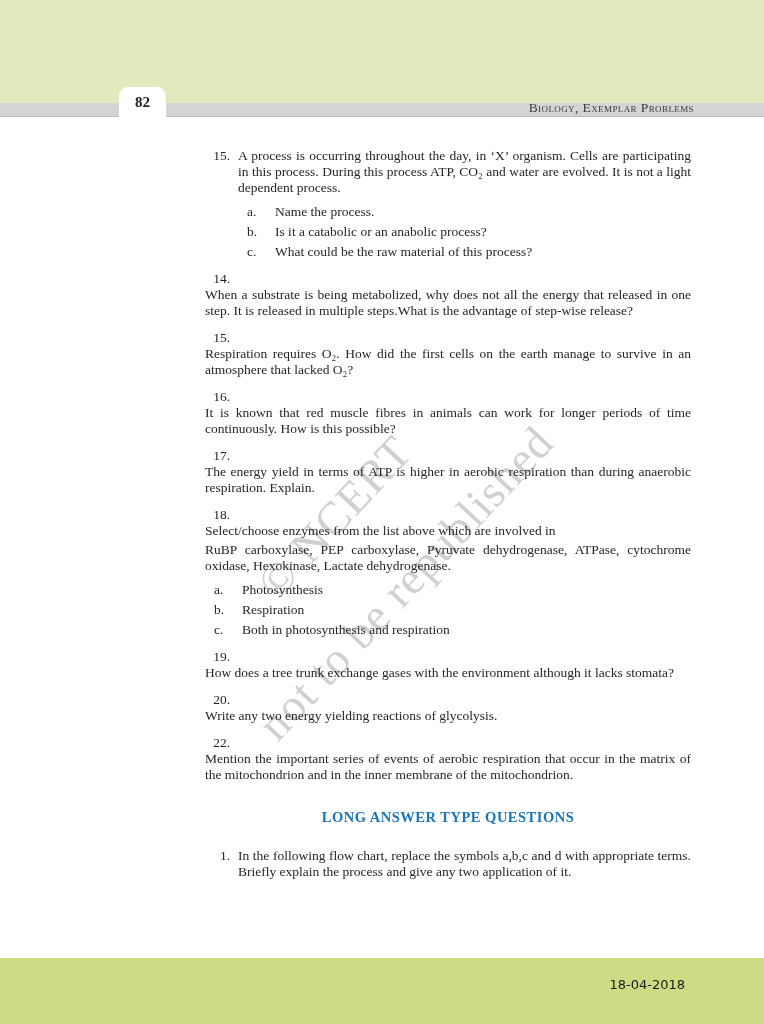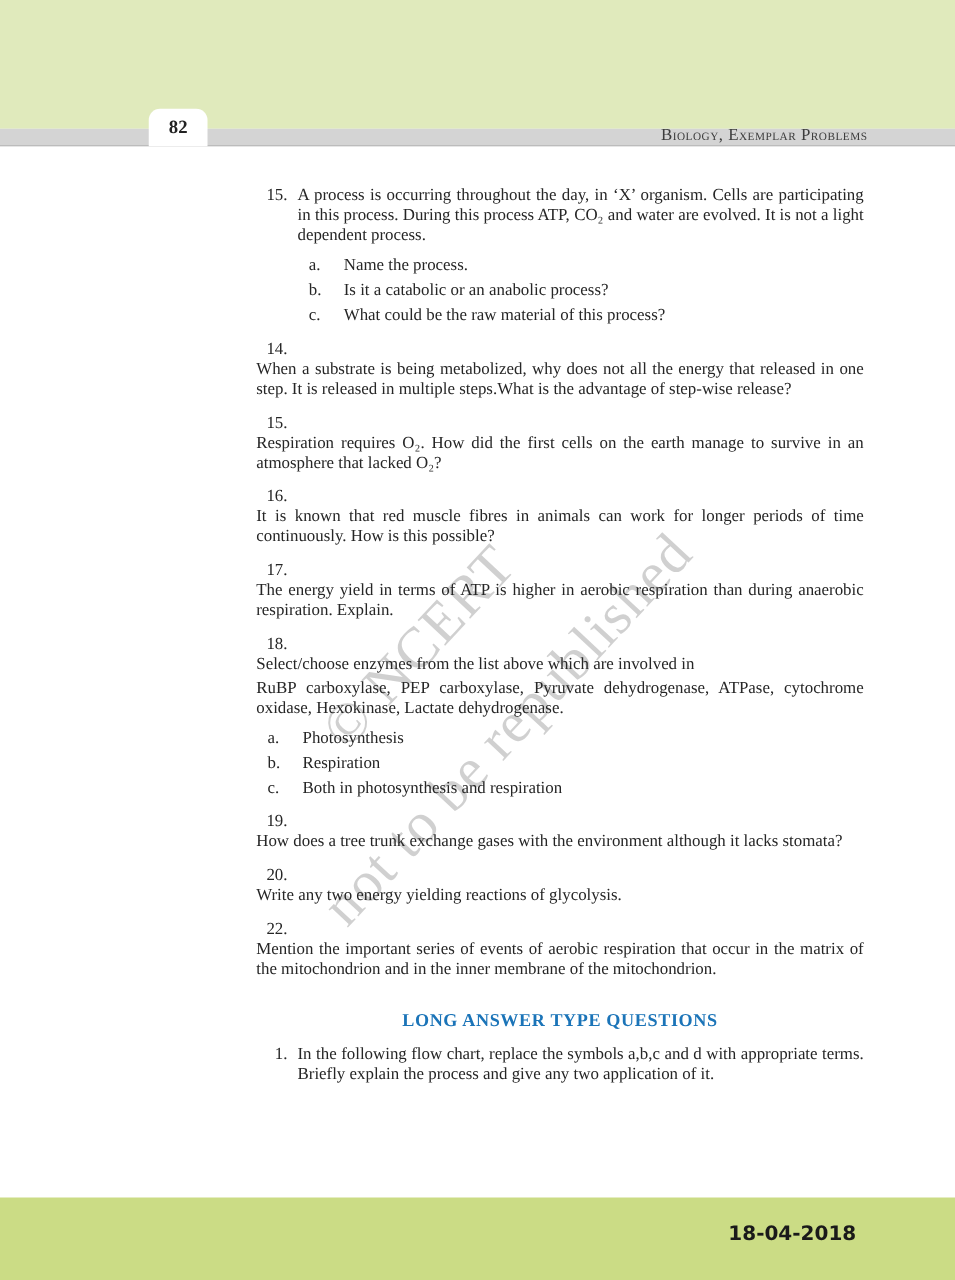--- a/index.html
+++ b/index.html
@@ -45,31 +45,31 @@
   .question + .question { margin-top:11px;flex-direction:column; }
   .qnum { width:25px; flex-shrink:0; text-align:right; margin-right:8px; }
   .qbody { flex:1; }
   .qpara { text-align:justify; }
   .qpara + .qpara { margin-top:3px; }
   .options { margin-top:8px; margin-left:9px; }
   .opt { display:flex; }
   .opt + .opt { margin-top:4px; }
   .opt-label { width:28px; flex-shrink:0; }
   .section-heading {
-    margin:26px 0 10px 0; text-align:center;
+    margin:26px 0 23px 0; text-align:center;
     color:var(--heading-blue, #1b74b8);
     font-weight:bold; font-size:14.5px; letter-spacing:0.5px;
   }
   .bottom-strip {
     position:absolute; left:0; bottom:0; width:764px; height:66px;
     background:var(--bottom-strip, #cbdc85); z-index:4;
   }
   .footer-date {
     position:absolute; top:977px; right:79px; z-index:5;
-    font-family:"DejaVu Sans", sans-serif; font-size:16px; color:#1a1a1a;font-weight:bold;
+    font-family:"DejaVu Sans", sans-serif; font-size:13px; color:#1a1a1a;
   }
 </style>
 </head>
 <body>
 
 <div class="top-strip"></div>
 <div class="header-bar"></div>
 <div class="page-tab">
   <span>82</span>
 </div>

